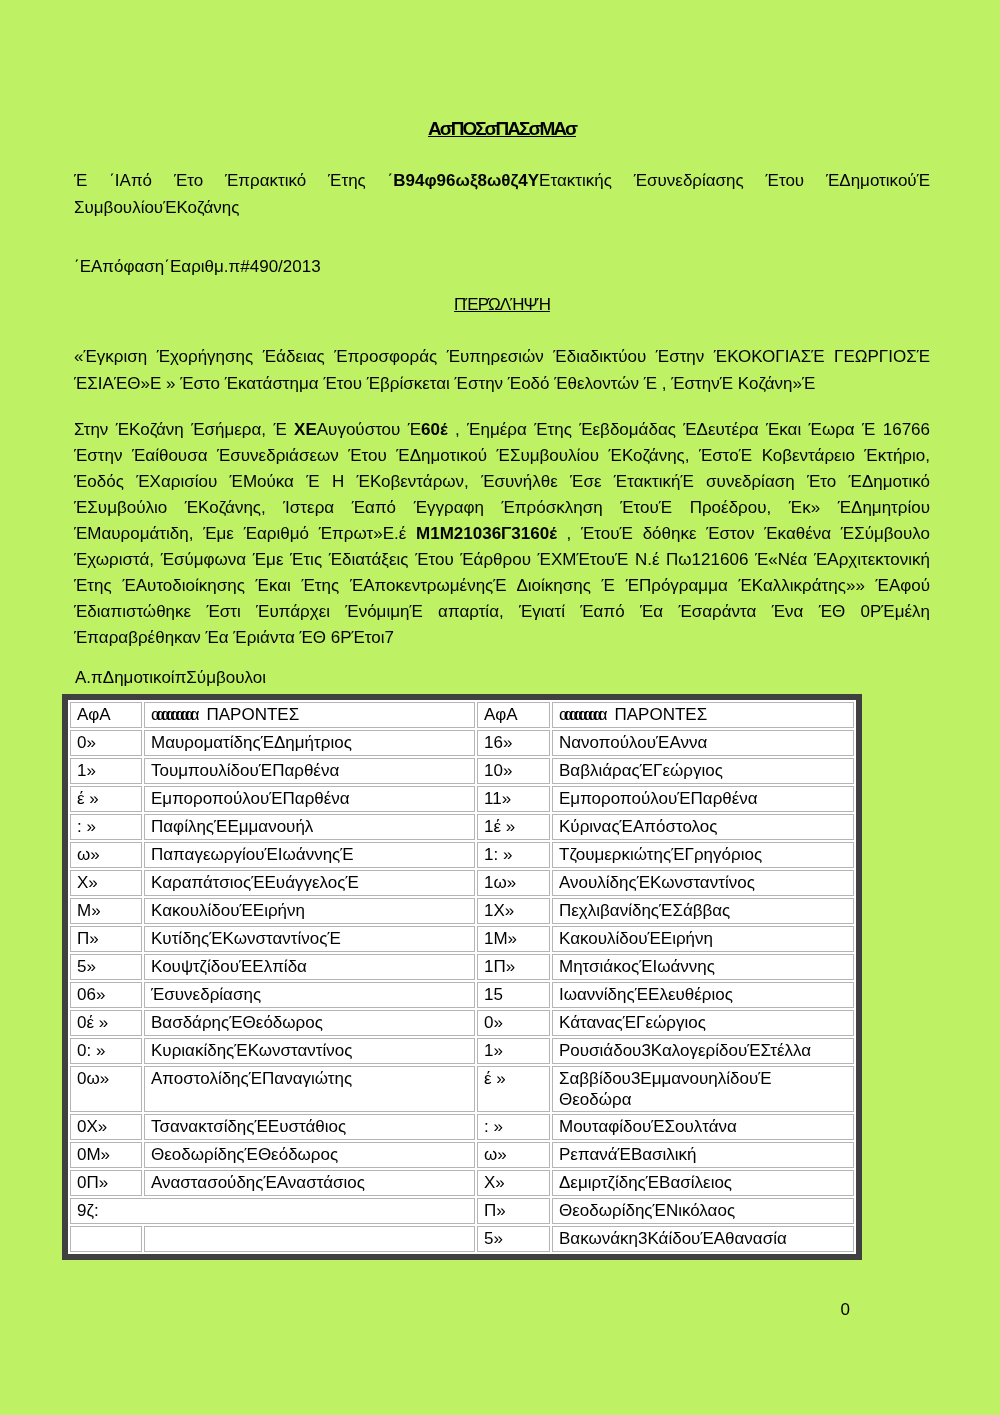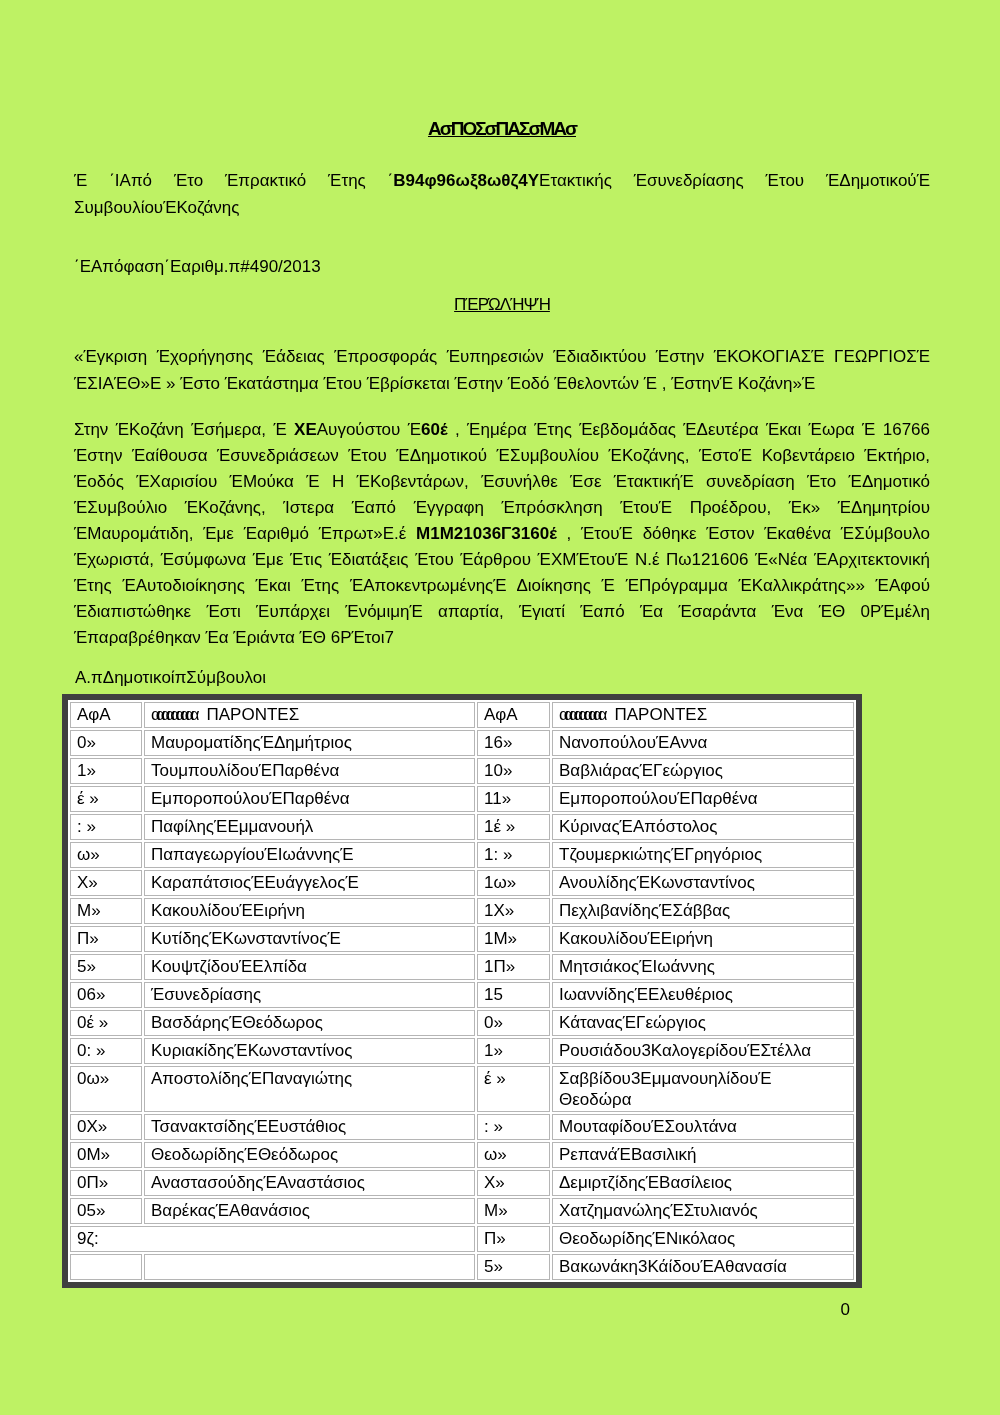--- a/index.html
+++ b/index.html
@@ -191,26 +191,20 @@
           <td class="rnum">ω»</td>
           <td class="name">ΡεπανάΈΒασιλική</td>
         </tr>
         <tr>
           <td class="lnum">0Π»</td>
           <td class="name">ΑναστασούδηςΈΑναστάσιος</td>
           <td class="rnum">Χ»</td>
           <td class="name">ΔεμιρτζίδηςΈΒασίλειος</td>
         </tr>
         <tr>
-          <td class="lnum">05»</td>
-          <td class="name">ΒαρέκαςΈΑθανάσιος</td>
-          <td class="rnum">Μ»</td>
-          <td class="name">ΧατζημανώληςΈΣτυλιανός</td>
-        </tr>
-        <tr>
           <td class="sum" colspan="2">9ζ:</td>
           <td class="rnum">Π»</td>
           <td class="name">ΘεοδωρίδηςΈΝικόλαος</td>
         </tr>
         <tr>
           <td class="lnum"></td>
           <td class="name"></td>
           <td class="rnum">5»</td>
           <td class="name">Βακωνάκη3ΚάίδουΈΑθανασία</td>
         </tr>

